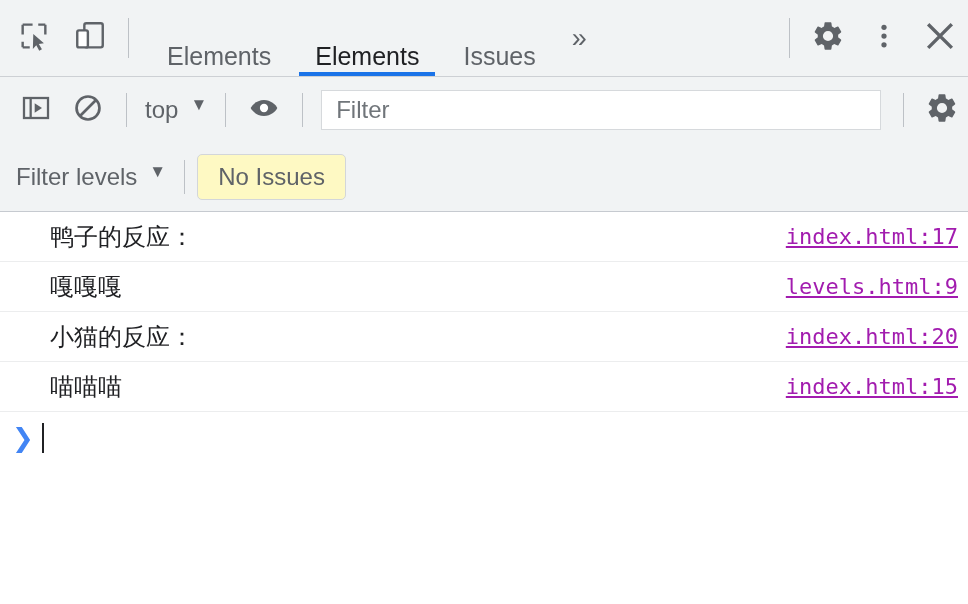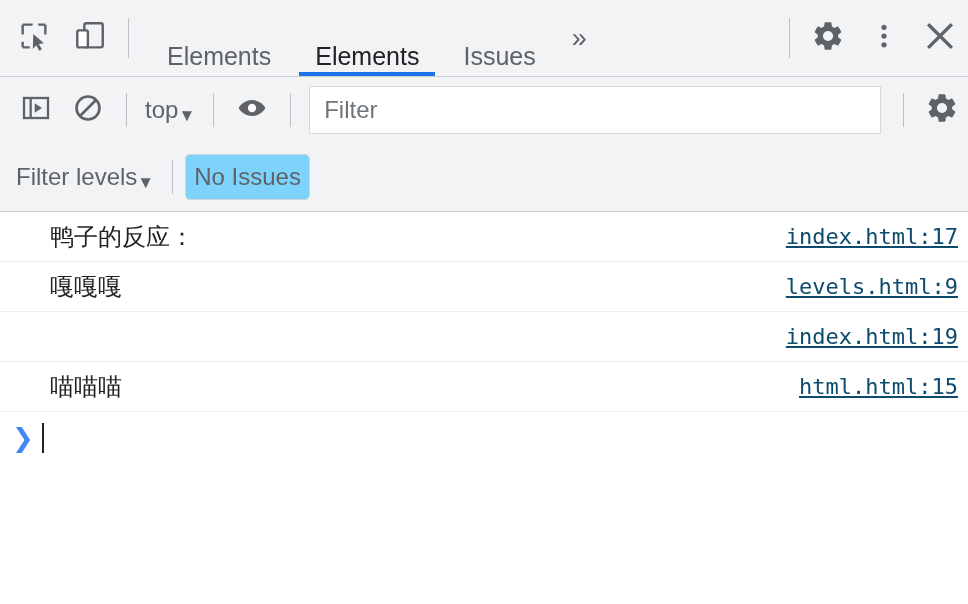--- a/index.html
+++ b/index.html
@@ -115,55 +115,56 @@
   }
   .tool-sep {
     width: 1px;
     height: 34px;
     background: #bdc1c6;
     margin: 0 12px;
     flex: none;
   }
   .dropdown {
     display: flex;
-    align-items: flex-end;
+    align-items: flex-start;
+    gap: 12px;
     font-size: 24px;
     color: #5f6368;
     cursor: pointer;
     padding: 0 6px;
     white-space: nowrap;
   }
   .caret {
     font-size: 17px;
     color: #5f6368;
     line-height: 1;
   }
   .filter-input {
     flex: 1;
-    height: 48px;
+    height: 40px;
     background: #ffffff;
     border: 1px solid #d6d9dc;
     margin-left: 6px;
     margin-right: 10px;
     display: flex;
     align-items: center;
     padding: 0 14px;
     box-sizing: border-box;
     cursor: text;
     min-width: 0;
   }
   .filter-placeholder {
     font-size: 24px;
     color: #70757a;
   }
   .issues-btn {
     border: 1px solid #d3d6da;
     border-radius: 5px;
-    background: #7dd3fc;
-    padding: 8px 8px;
+    background: #fef9c3;
+    padding: 8px 20px;
     font-size: 24px;
     color: #5f6368;
     cursor: pointer;
     white-space: nowrap;
   }
 
   
   .console-body {
     flex: 1;
     background: #ffffff;
@@ -184,21 +185,21 @@
   .msg-text {
     font-size: 24px;
     color: #202124;
     font-family: "DejaVu Sans", sans-serif;
     white-space: nowrap;
     overflow: hidden;
   }
   .msg-link {
     font-family: "DejaVu Sans Mono", monospace;
     font-size: 22px;
-    color: #0c4a6e;
+    color: #a21caf;
     text-decoration: underline;
     cursor: pointer;
     white-space: nowrap;
     margin-left: 20px;
   }
   .prompt-row {
     display: flex;
     align-items: center;
     height: 52px;
     padding-left: 12px;
@@ -375,29 +376,29 @@
     <div class="msg-row">
       <span class="msg-text">鸭子的反应：</span>
       <span class="msg-link">index.html:17</span>
     </div>
 
     <div class="msg-row">
       <span class="msg-text">嘎嘎嘎</span>
       <span class="msg-link">levels.html:9</span>
     </div>
 
+
     <div class="msg-row">
-      <span class="msg-text"></span>
-      <span class="msg-link">index.html:19</span>
-    </div>
-
+      <span class="msg-text">小猫的反应：</span>
+      <span class="msg-link">index.html:20</span>
+    </div>
 
     <div class="msg-row">
       <span class="msg-text">喵喵喵</span>
-      <span class="msg-link">html.html:15</span>
+      <span class="msg-link">index.html:15</span>
     </div>
 
     <div class="prompt-row">
       <span class="prompt-chevron">❯</span>
       <span class="prompt-caret"></span>
     </div>
 
     <div class="console-filler"></div>
   </div>
 

